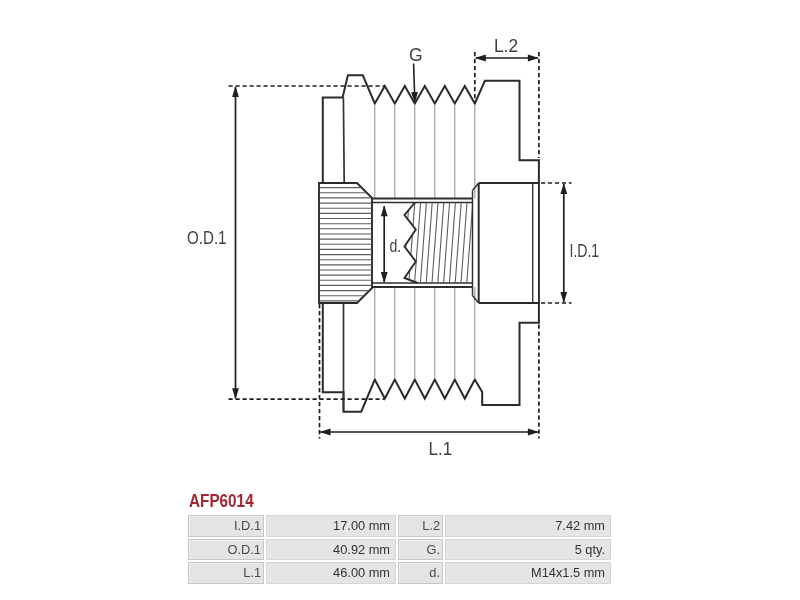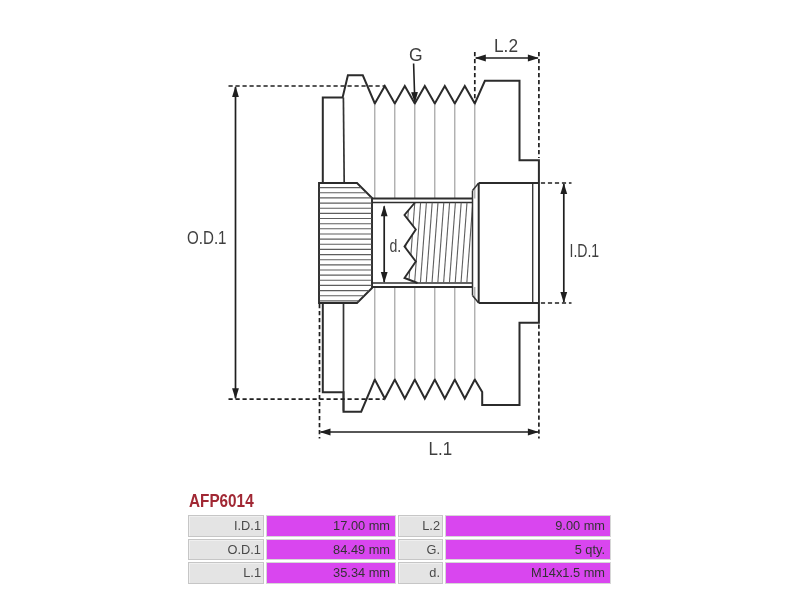--- a/index.html
+++ b/index.html
@@ -34,21 +34,21 @@
     vertical-align: middle;
   }
   #spec-table td.lbl {
     padding-right: 2px;
     background: #e4e4e4;
     border-color: #c6c6c6;
     color: #4a4a4a;
     box-shadow: inset 1px 1px 0 #efefef;
   }
   #spec-table td.val {
-    background: #d946ef;
+    background: #e5e5e5;
     border-color: #d6d6d6;
     color: #333333;
   }
   #spec-table col.w0 { width: 76px; }
   #spec-table col.w1 { width: 130px; }
   #spec-table col.w2 { width: 45px; }
   #spec-table col.w3 { width: 166px; }
 </style>
 </head>
 <body>
@@ -194,28 +194,28 @@
       <col class="w0">
       <col class="w1">
       <col class="w2">
       <col class="w3">
     </colgroup>
   <tbody>
     <tr>
       <td class="lbl c0">I.D.1</td>
       <td class="val c1">17.00 mm</td>
       <td class="lbl c2">L.2</td>
-      <td class="val c3">9.00 mm</td>
+      <td class="val c3">7.42 mm</td>
     </tr>
     <tr>
       <td class="lbl c0">O.D.1</td>
-      <td class="val c1">84.49 mm</td>
+      <td class="val c1">40.92 mm</td>
       <td class="lbl c2">G.</td>
       <td class="val c3">5 qty.</td>
     </tr>
     <tr>
       <td class="lbl c0">L.1</td>
-      <td class="val c1">35.34 mm</td>
+      <td class="val c1">46.00 mm</td>
       <td class="lbl c2">d.</td>
       <td class="val c3">M14x1.5 mm</td>
     </tr>
   </tbody>
 </table>
 
 </body></html>

